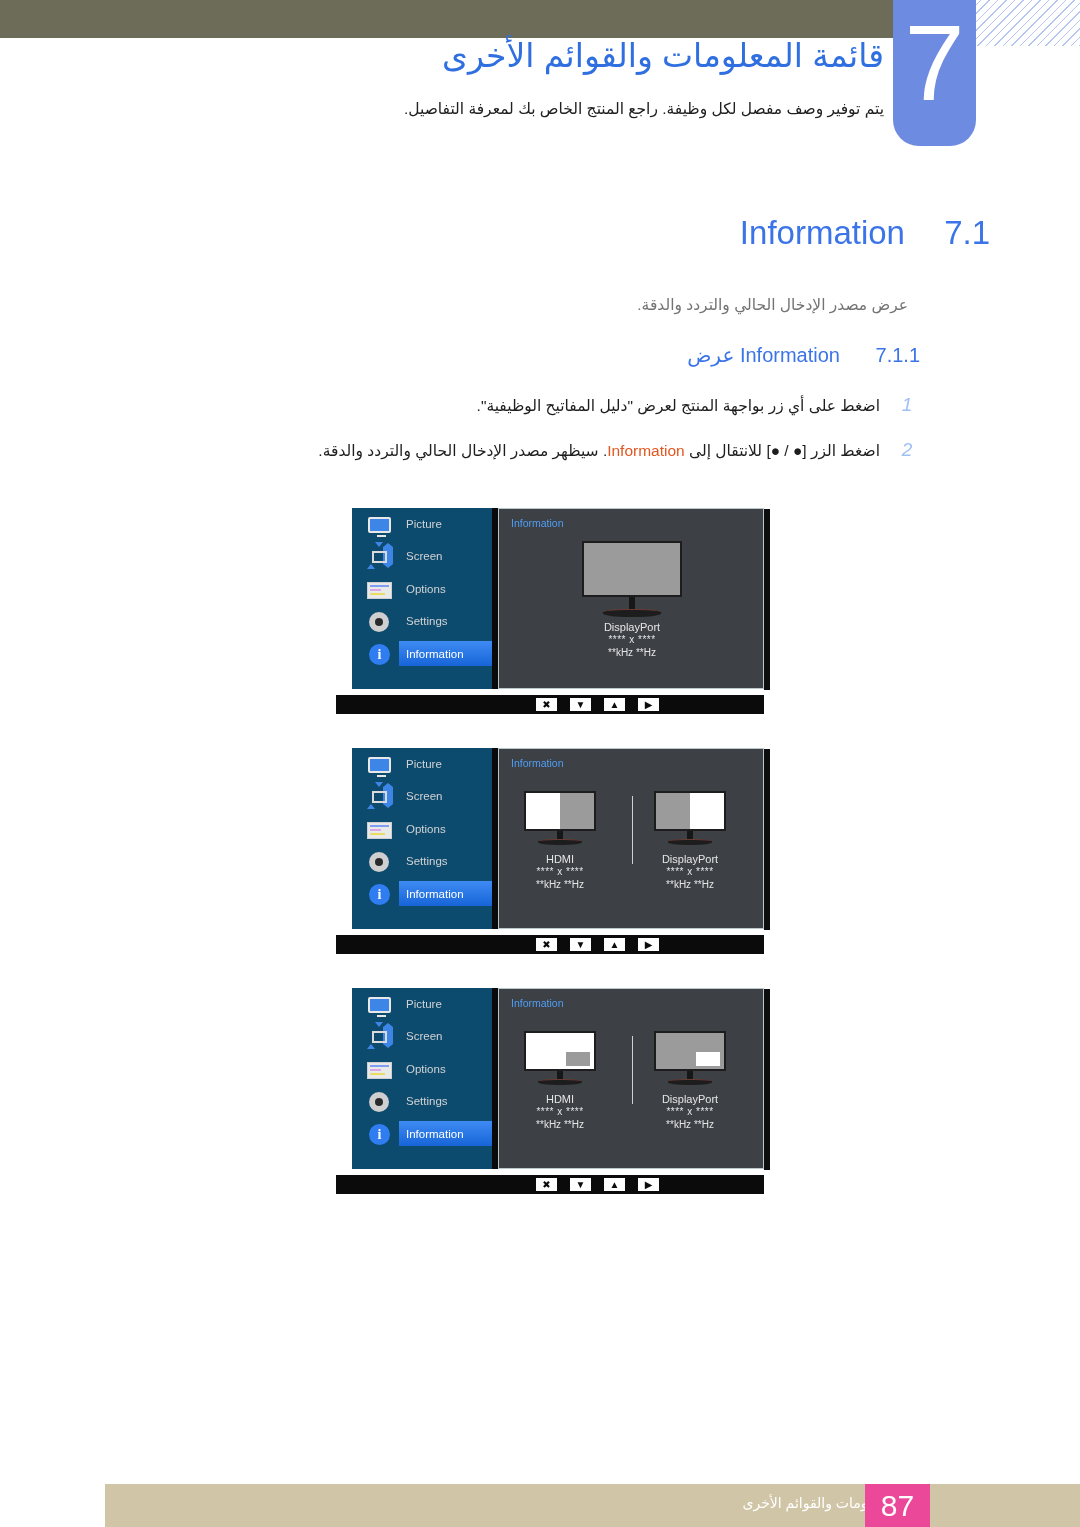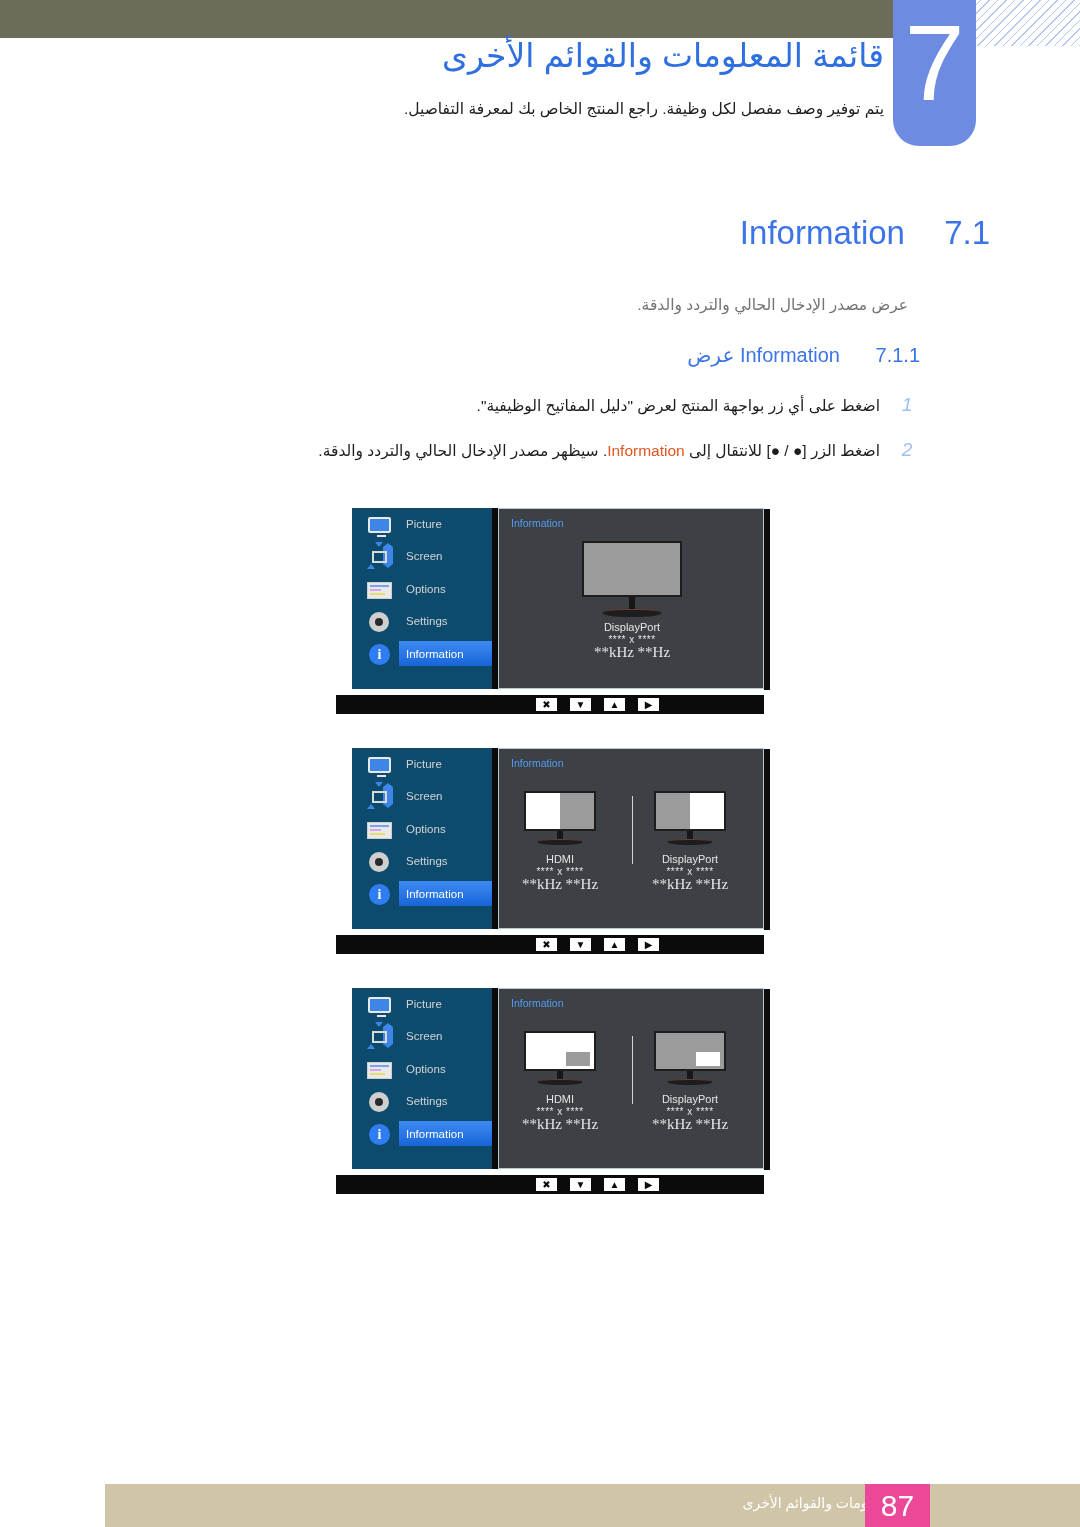--- a/index.html
+++ b/index.html
@@ -106,21 +106,21 @@
   .mon .scr{border:2px solid #1d1d1d;background:#585b5e;box-sizing:border-box;
     position:relative;overflow:hidden;}
   .mon .neck{position:absolute;left:50%;transform:translateX(-50%);
     width:6px;background:#171717;}
   .mon .base{position:absolute;left:50%;transform:translateX(-50%);
     background:#1d1d1d;border-radius:40% 40% 45% 45%;border-top:1px solid #6a3a33;}
   .mon .txt{position:absolute;left:50%;transform:translateX(-50%);text-align:center;
     color:#e6e6e6;white-space:nowrap;}
   .mon .src{font-size:11px;line-height:13px;}
   .mon .res{font-size:10px;line-height:12px;letter-spacing:.5px;}
-  .mon .frq{font-size:15px;line-height:13px;font-family:Liberation Serif, serif;}
+  .mon .frq{font-size:10px;line-height:13px;}
   .divider{position:absolute;width:1px;background:#cfd2d4;}
 
   .half{position:absolute;top:0;height:100%;}
   .half.white{background:#ffffff;}
   .half.grey{background:#9b9b9b;}
   .inset{position:absolute;}
   .inset.grey{background:#9b9b9b;}
   .inset.white{background:#ffffff;}
   .fill-white{position:absolute;inset:0;background:#ffffff;}
   .fill-grey{position:absolute;inset:0;background:#9b9b9b;}

